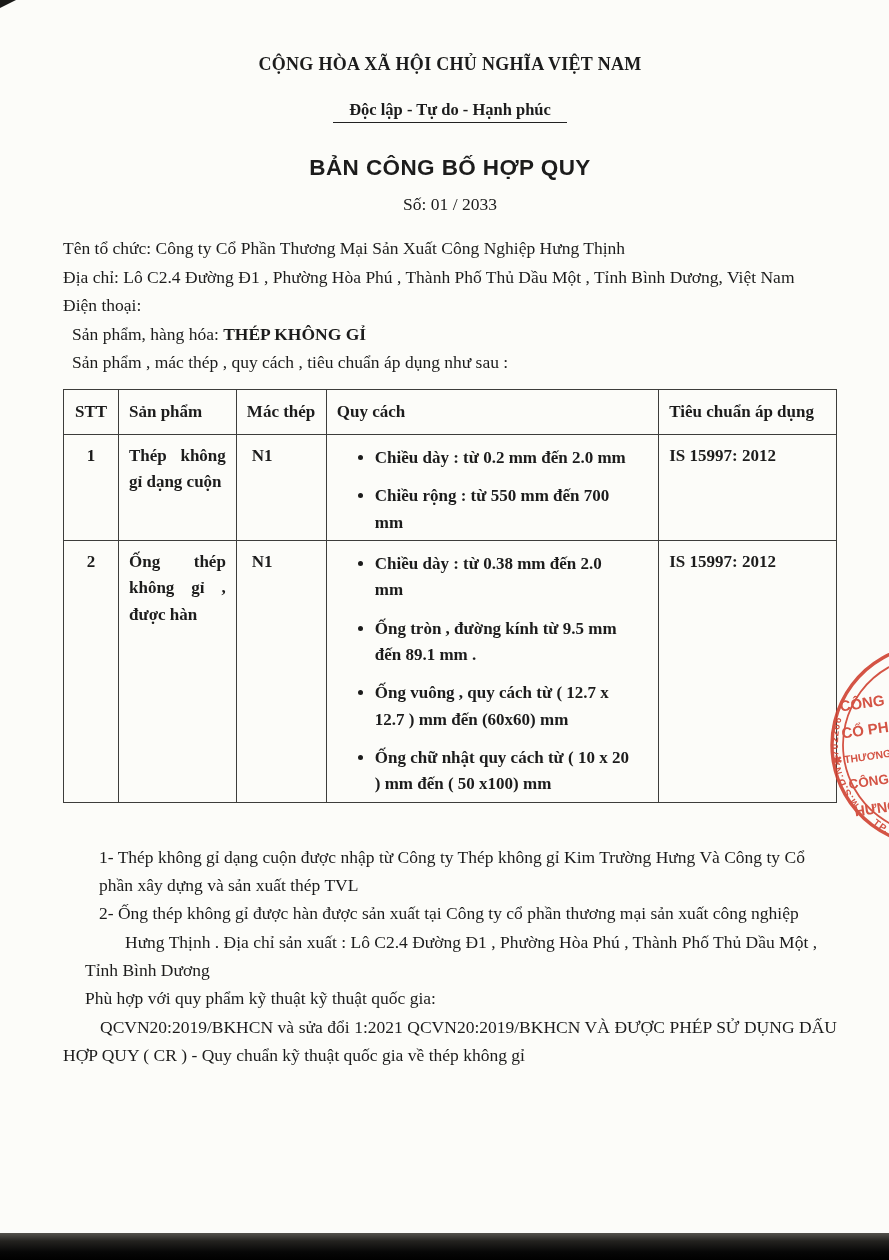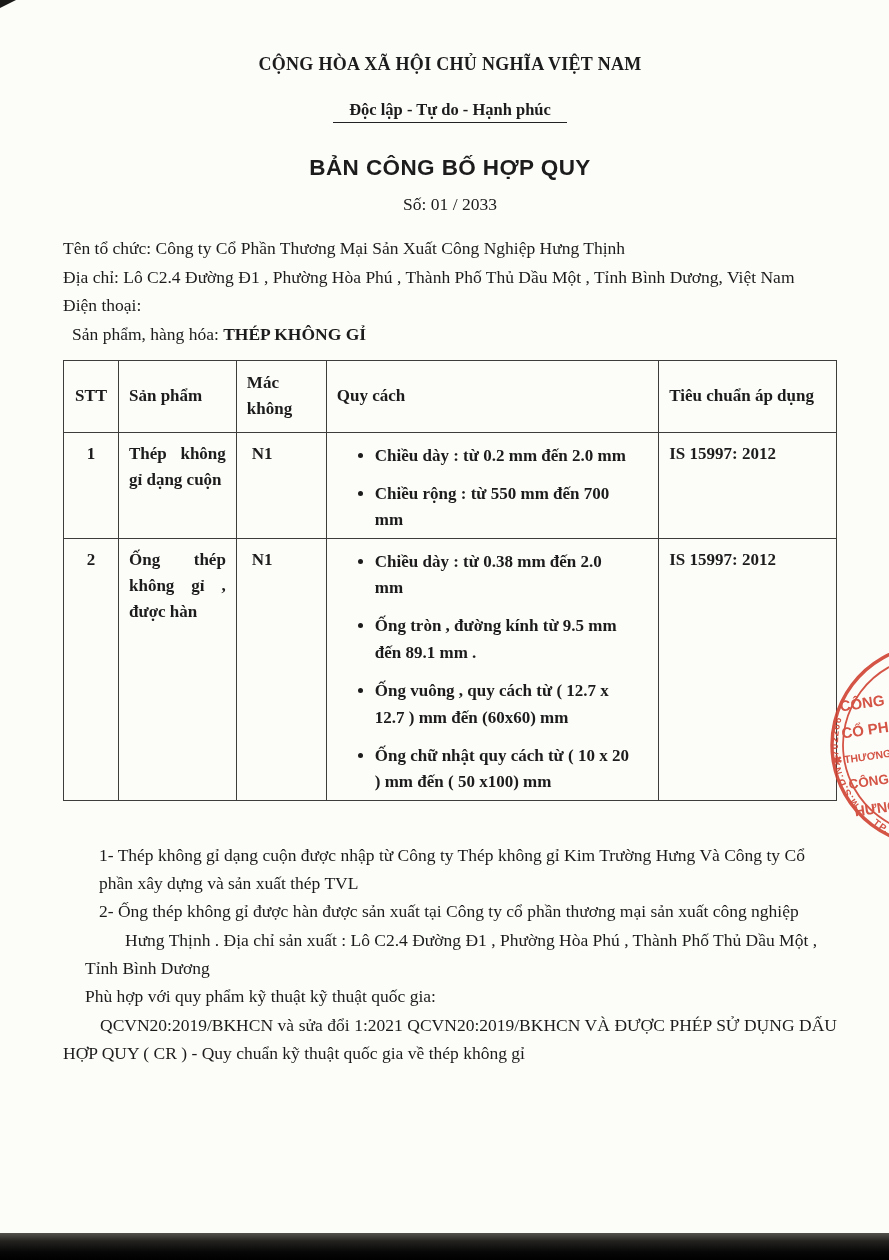--- a/index.html
+++ b/index.html
@@ -91,35 +91,36 @@
       <div class="motto">Độc lập - Tự do - Hạnh phúc</div>
       <div class="doc-title">BẢN CÔNG BỐ HỢP QUY</div>
       <div class="doc-no">Số: 01 / 2033</div>
     </div>
 
     <div class="info">
       <p>Tên tổ chức: Công ty Cổ Phần Thương Mại Sản Xuất Công Nghiệp Hưng Thịnh</p>
       <p>Địa chỉ: Lô C2.4 Đường Đ1 , Phường Hòa Phú , Thành Phố Thủ Dầu Một , Tỉnh Bình Dương, Việt Nam</p>
       <p>Điện thoại:</p>
       <p class="indent1 gap-top"><span>Sản phẩm, hàng hóa: </span><span class="product-value">THÉP KHÔNG GỈ</span></p>
+      <p class="indent1 gap-top">Sản phẩm , mác thép , quy cách , tiêu chuẩn áp dụng như sau :</p>
     </div>
 
     <table class="spec">
       <colgroup>
         <col style="width:55px">
           <col style="width:118px">
           <col style="width:90px">
           <col style="width:333px">
           <col style="width:178px">
       </colgroup>
       <thead>
         <tr>
           <th class="c-stt">STT</th>
           <th>Sản phẩm</th>
-          <th>Mác không</th>
+          <th>Mác thép</th>
           <th>Quy cách</th>
           <th>Tiêu chuẩn áp dụng</th>
         </tr>
       </thead>
       <tbody>
         <tr class="row-1">
           <td class="c-stt">1</td>
           <td class="cell-product">Thép không gỉ dạng cuộn</td>
           <td class="cell-grade">N1</td>
           <td class="cell-specs">

